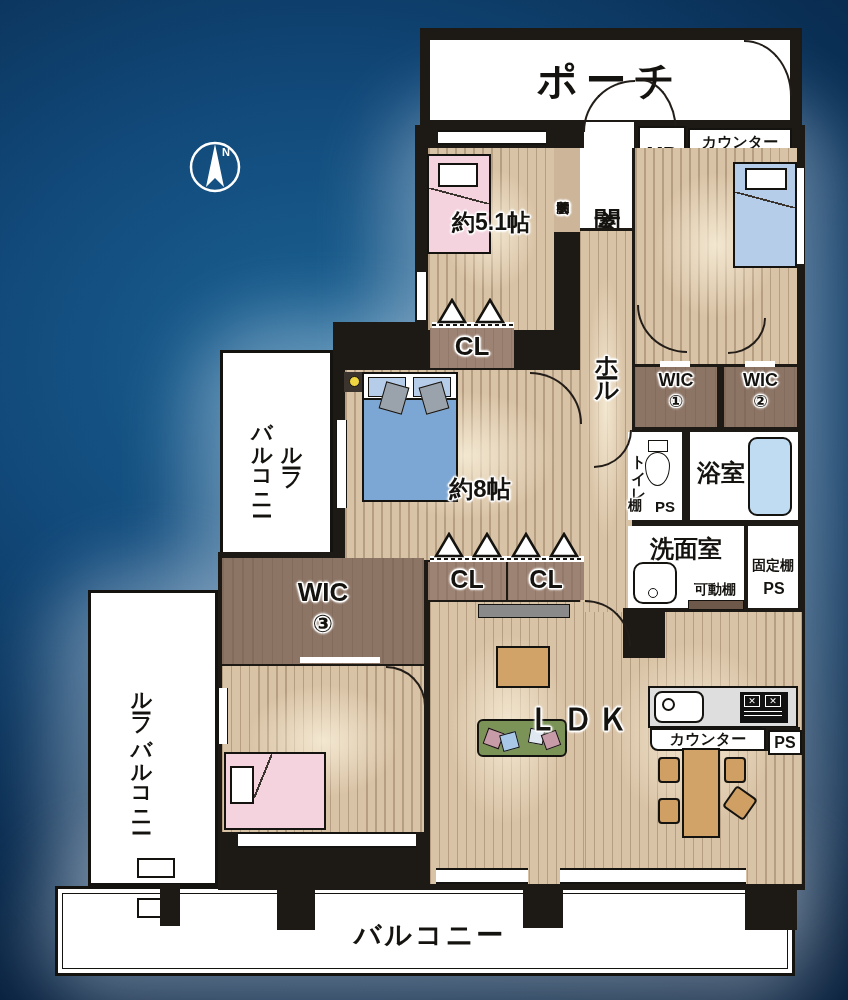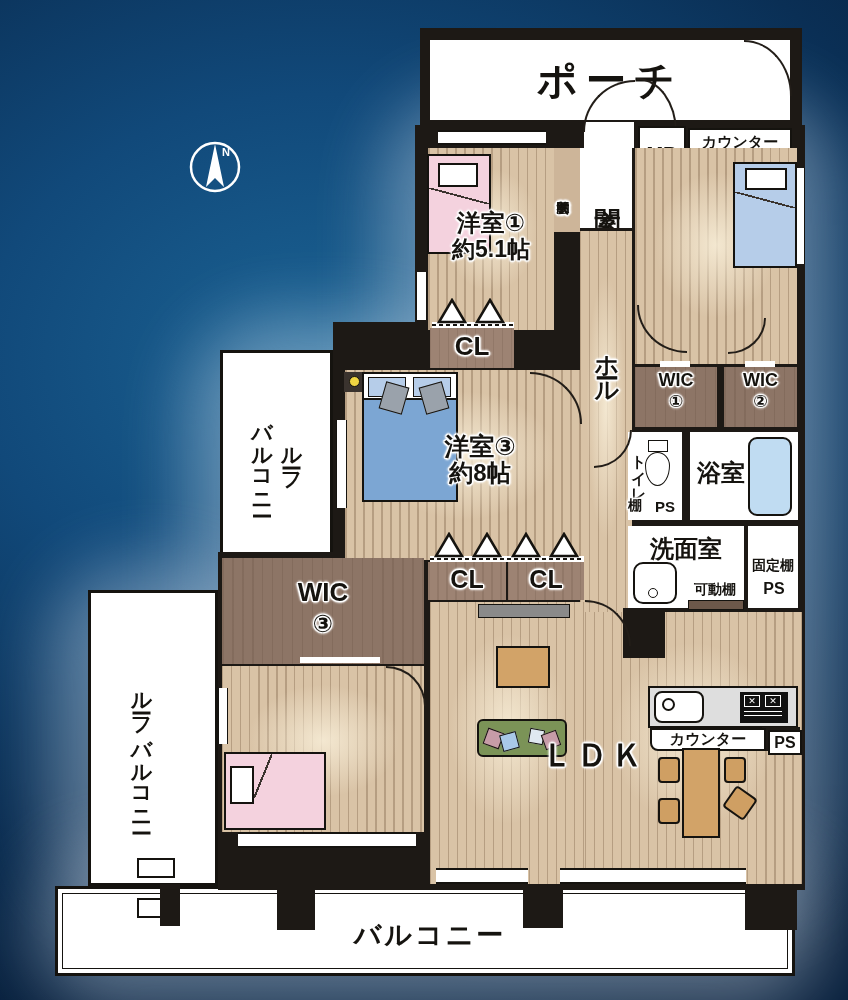--- a/index.html
+++ b/index.html
@@ -93,21 +93,20 @@
   <div class="abs arc tr" style="left:744px;top:40px;width:48px;height:56px;"></div>
 
   <div class="abs floor" style="left:428px;top:148px;width:126px;height:182px;"></div>
   <div class="abs win" style="left:438px;top:130px;width:108px;height:15px;"></div>
   <div class="abs winv" style="left:416px;top:272px;width:11px;height:48px;"></div>
   <div class="abs" style="left:427px;top:154px;width:64px;height:100px;background:var(--c-bed_pink,#f4d2de);border:2px solid #15130f;">
     <div class="abs white" style="left:9px;top:7px;width:40px;height:24px;border:2px solid #15130f;"></div>
     <div class="abs" style="left:0;top:32px;width:60px;height:16px;background:linear-gradient(to top right, transparent 47%, #3a332e 47% 53%, transparent 53%);"></div>
   </div>
   <div class="abs lbl" style="left:418px;top:210px;width:146px;font-size:24px;">
-    <div>洋室①</div>
     <div style="font-size:23px;">約5.1帖</div>
   </div>
 
   <div class="abs cl" style="left:430px;top:328px;width:84px;height:40px;"></div>
   <svg class="abs tris" style="left:432px;top:298px;" width="82" height="30" viewBox="0 0 82 30">
     <rect x="0" y="24" width="82" height="6" fill="#fff"></rect>
     <line x1="0" y1="27" x2="82" y2="27" stroke-dasharray="4 3"></line>
     <polygon points="20,2 33,24 7,24"></polygon>
       <polygon points="58,2 71,24 45,24"></polygon>
   </svg>
@@ -177,22 +176,21 @@
   <div class="abs" style="left:344px;top:372px;width:22px;height:20px;background:#3a332e;"></div>
   <div class="abs" style="left:349px;top:376px;width:11px;height:11px;background:#f0d542;border:1px solid #15130f;border-radius:50%;"></div>
   <div class="abs" style="left:362px;top:372px;width:96px;height:130px;background:var(--c-bed_blue,#7ca6d3);border:2px solid #15130f;">
     <div class="abs white" style="left:0;top:0;width:92px;height:26px;border-bottom:2px solid #15130f;"></div>
     <div class="abs cushion" style="left:4px;top:3px;width:38px;height:20px;background:var(--c-bed_blue_light,#b6cde9);"></div>
     <div class="abs cushion" style="left:49px;top:3px;width:38px;height:20px;background:var(--c-bed_blue_light,#b6cde9);"></div>
     <div class="abs cushion" style="left:18px;top:10px;width:24px;height:28px;background:#9aa2ab;transform:rotate(16deg);"></div>
     <div class="abs cushion" style="left:58px;top:10px;width:24px;height:28px;background:#9aa2ab;transform:rotate(-16deg);"></div>
   </div>
   <div class="abs lbl" style="left:390px;top:432px;width:180px;font-size:25px;">
-    <div>洋室③</div>
-    <div style="font-size:24px;">約8帖</div>
+    <div style="font-size:24px;margin-top:44px;">約8帖</div>
   </div>
   <div class="abs arc tr" style="left:530px;top:372px;width:52px;height:52px;"></div>
   <div class="abs arc br" style="left:594px;top:430px;width:38px;height:38px;"></div>
 
   <svg class="abs tris" style="left:430px;top:532px;" width="154" height="30" viewBox="0 0 154 30">
     <rect x="0" y="24" width="154" height="6" fill="#fff"></rect>
     <line x1="0" y1="27" x2="154" y2="27" stroke-dasharray="4 3"></line>
     <polygon points="19,2 32,24 6,24"></polygon>
       <polygon points="57,2 70,24 44,24"></polygon>
     <polygon points="96,2 109,24 83,24"></polygon>
@@ -224,21 +222,21 @@
   <div class="abs wall" style="left:623px;top:608px;width:42px;height:50px;"></div>
   <div class="abs arc tr" style="left:585px;top:600px;width:46px;height:46px;"></div>
   <div class="abs" style="left:478px;top:604px;width:92px;height:14px;background:#8a8a8a;border:1.5px solid #15130f;"></div>
   <div class="abs furn" style="left:496px;top:646px;width:54px;height:42px;background:var(--c-wood_furniture,#d2a368);"></div>
   <div class="abs furn" style="left:477px;top:719px;width:90px;height:38px;background:var(--c-sofa,#7b9357);border-radius:6px;">
     <div class="abs cushion" style="left:6px;top:9px;width:17px;height:17px;background:#c79ca8;transform:rotate(20deg);"></div>
     <div class="abs cushion" style="left:22px;top:12px;width:17px;height:17px;background:#a9c8e8;transform:rotate(-15deg);"></div>
     <div class="abs cushion" style="left:50px;top:8px;width:15px;height:15px;background:#dfe8f0;transform:rotate(10deg);"></div>
     <div class="abs cushion" style="left:64px;top:11px;width:16px;height:16px;background:#c79ca8;transform:rotate(-20deg);"></div>
   </div>
-  <div class="abs lbl" style="left:484px;top:702px;width:220px;margin-top:36px;">
+  <div class="abs lbl" style="left:470px;top:702px;width:220px;">
     <div style="font-size:32px;letter-spacing:3px;">ＬＤＫ</div>
   </div>
 
   <div class="abs furn" style="left:648px;top:686px;width:150px;height:42px;background:var(--c-kitchen,#dedede);"></div>
   <div class="abs white" style="left:654px;top:691px;width:50px;height:32px;border:2.5px solid #15130f;border-radius:8px;"></div>
   <div class="abs" style="left:662px;top:698px;width:13px;height:13px;border:2.5px solid #15130f;border-radius:50%;"></div>
   <div class="abs" style="left:740px;top:692px;width:48px;height:31px;background:#111;">
     <div class="abs center" style="left:4px;top:3px;width:16px;height:12px;border:1.5px solid #fff;color:#fff;font-size:9px;font-weight:bold;">✕</div>
     <div class="abs center" style="left:25px;top:3px;width:16px;height:12px;border:1.5px solid #fff;color:#fff;font-size:9px;font-weight:bold;">✕</div>
     <div class="abs" style="left:4px;top:19px;width:38px;height:8px;background:repeating-linear-gradient(to bottom,#fff 0 1.5px,transparent 1.5px 4px);"></div>

